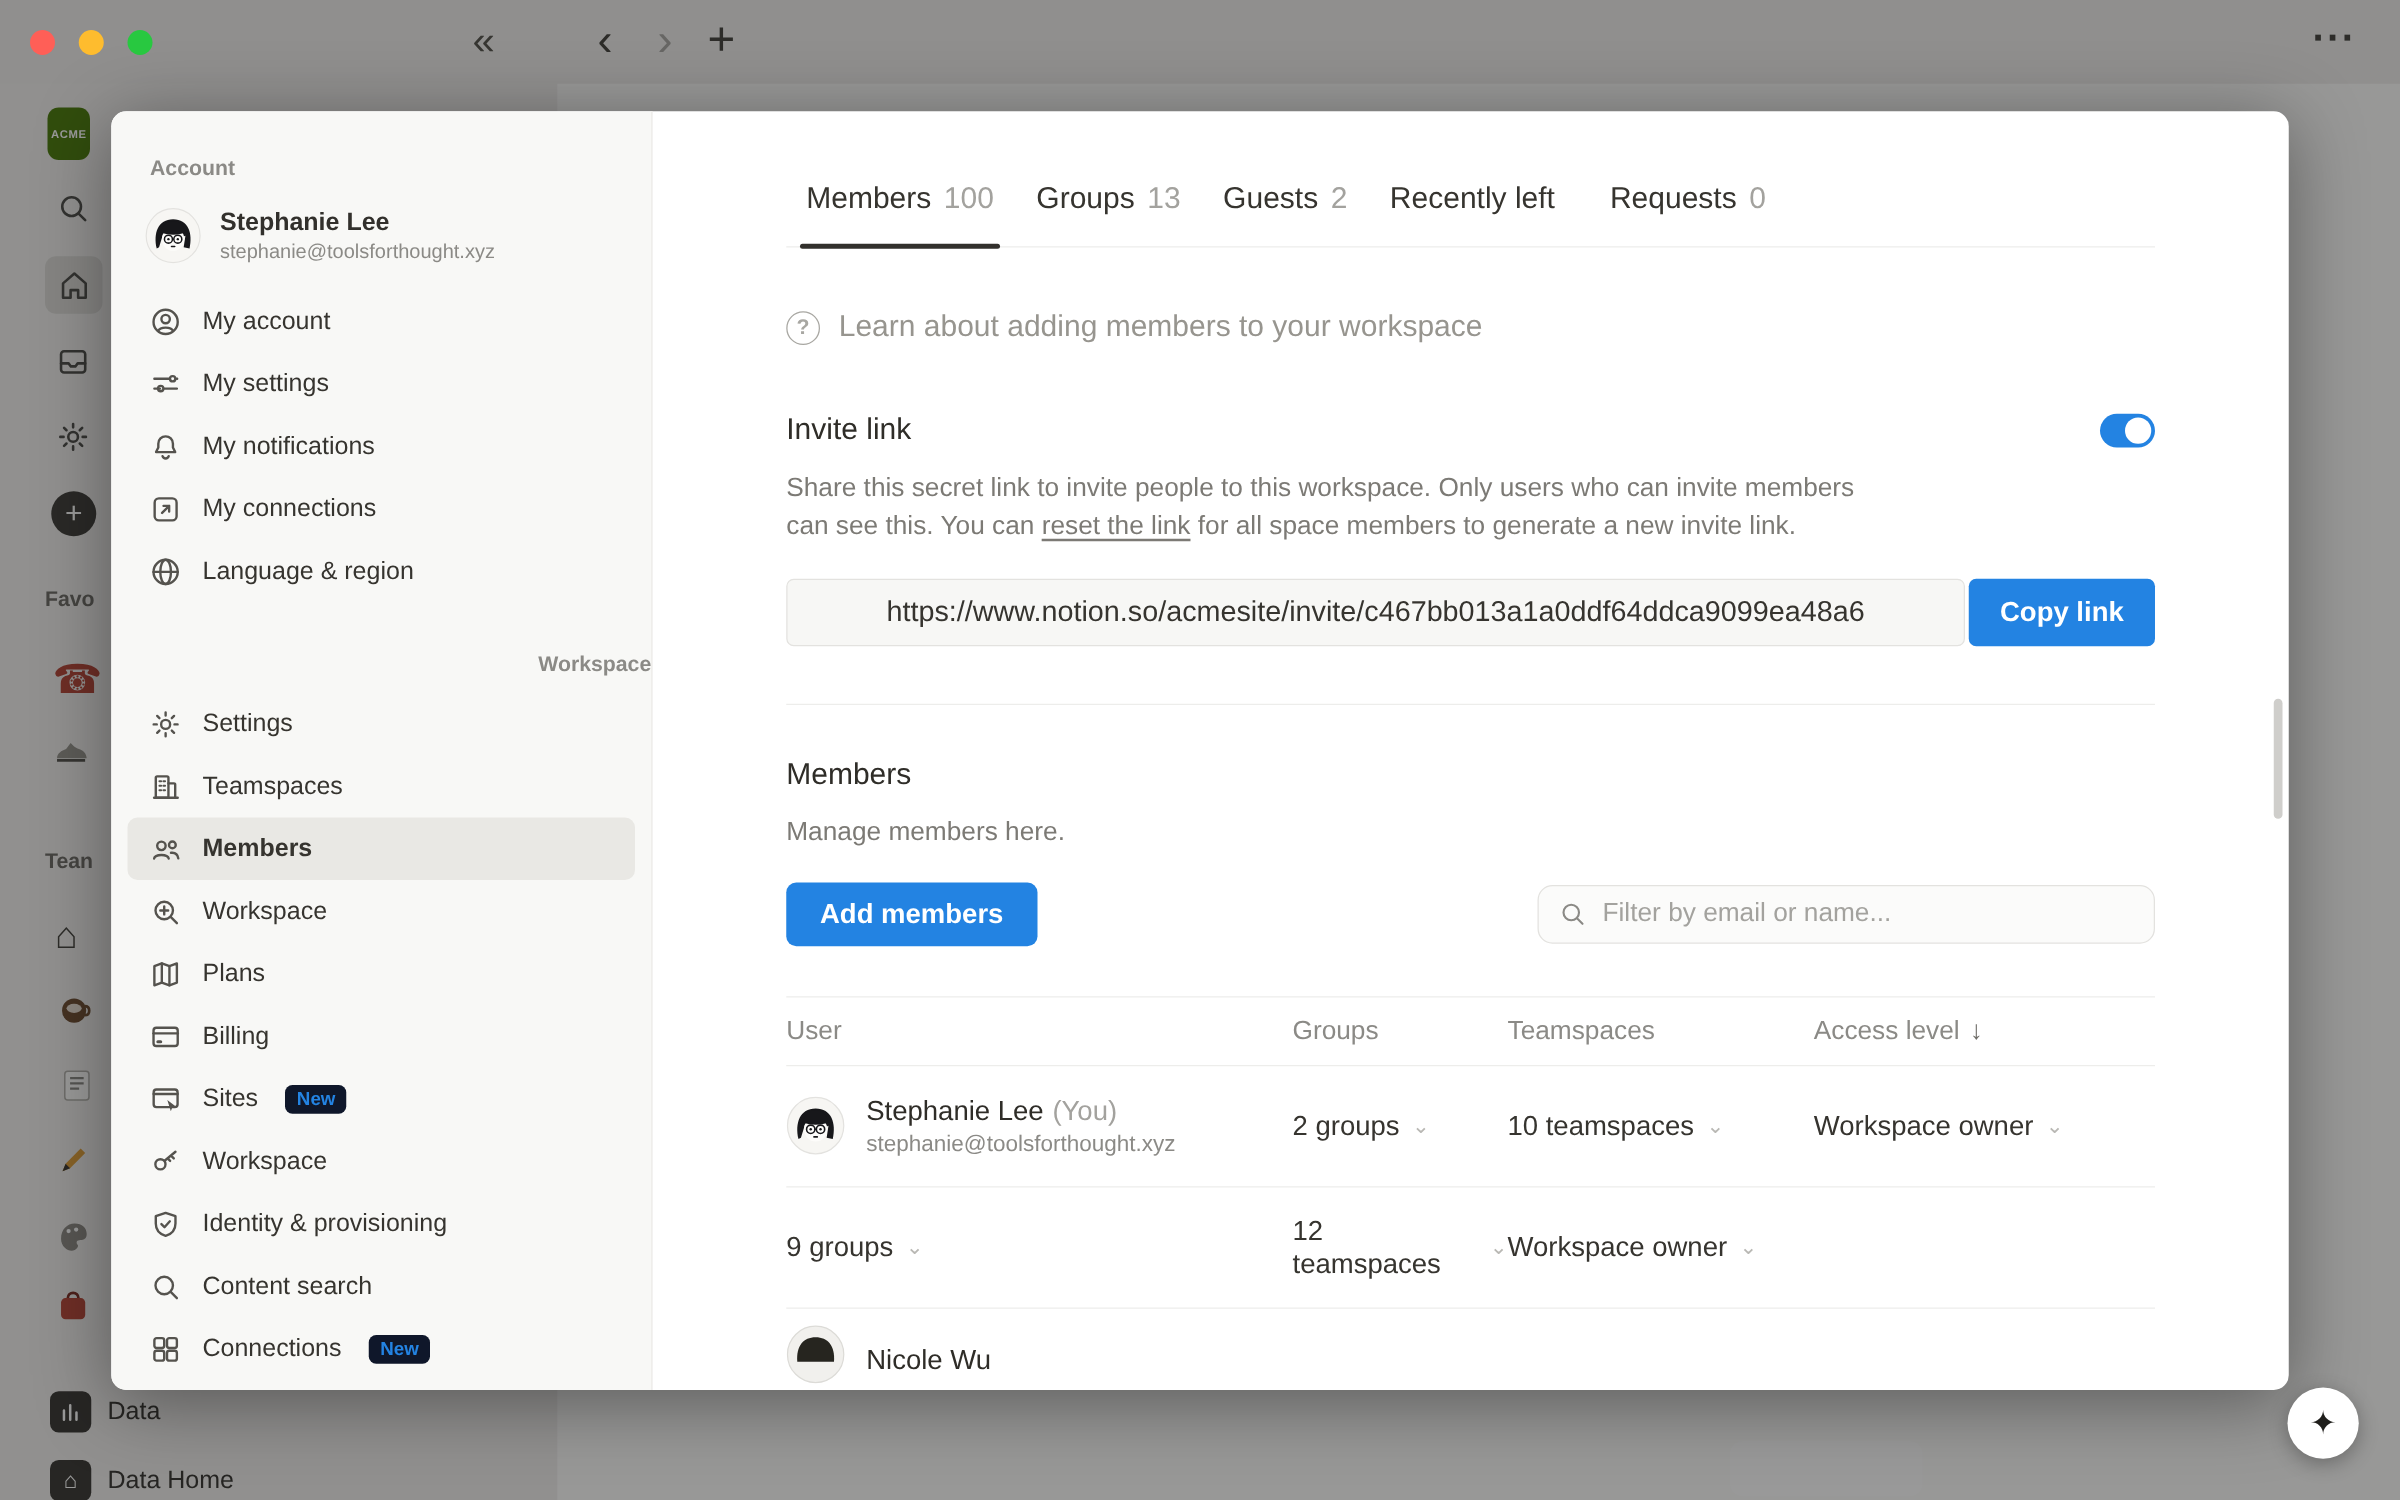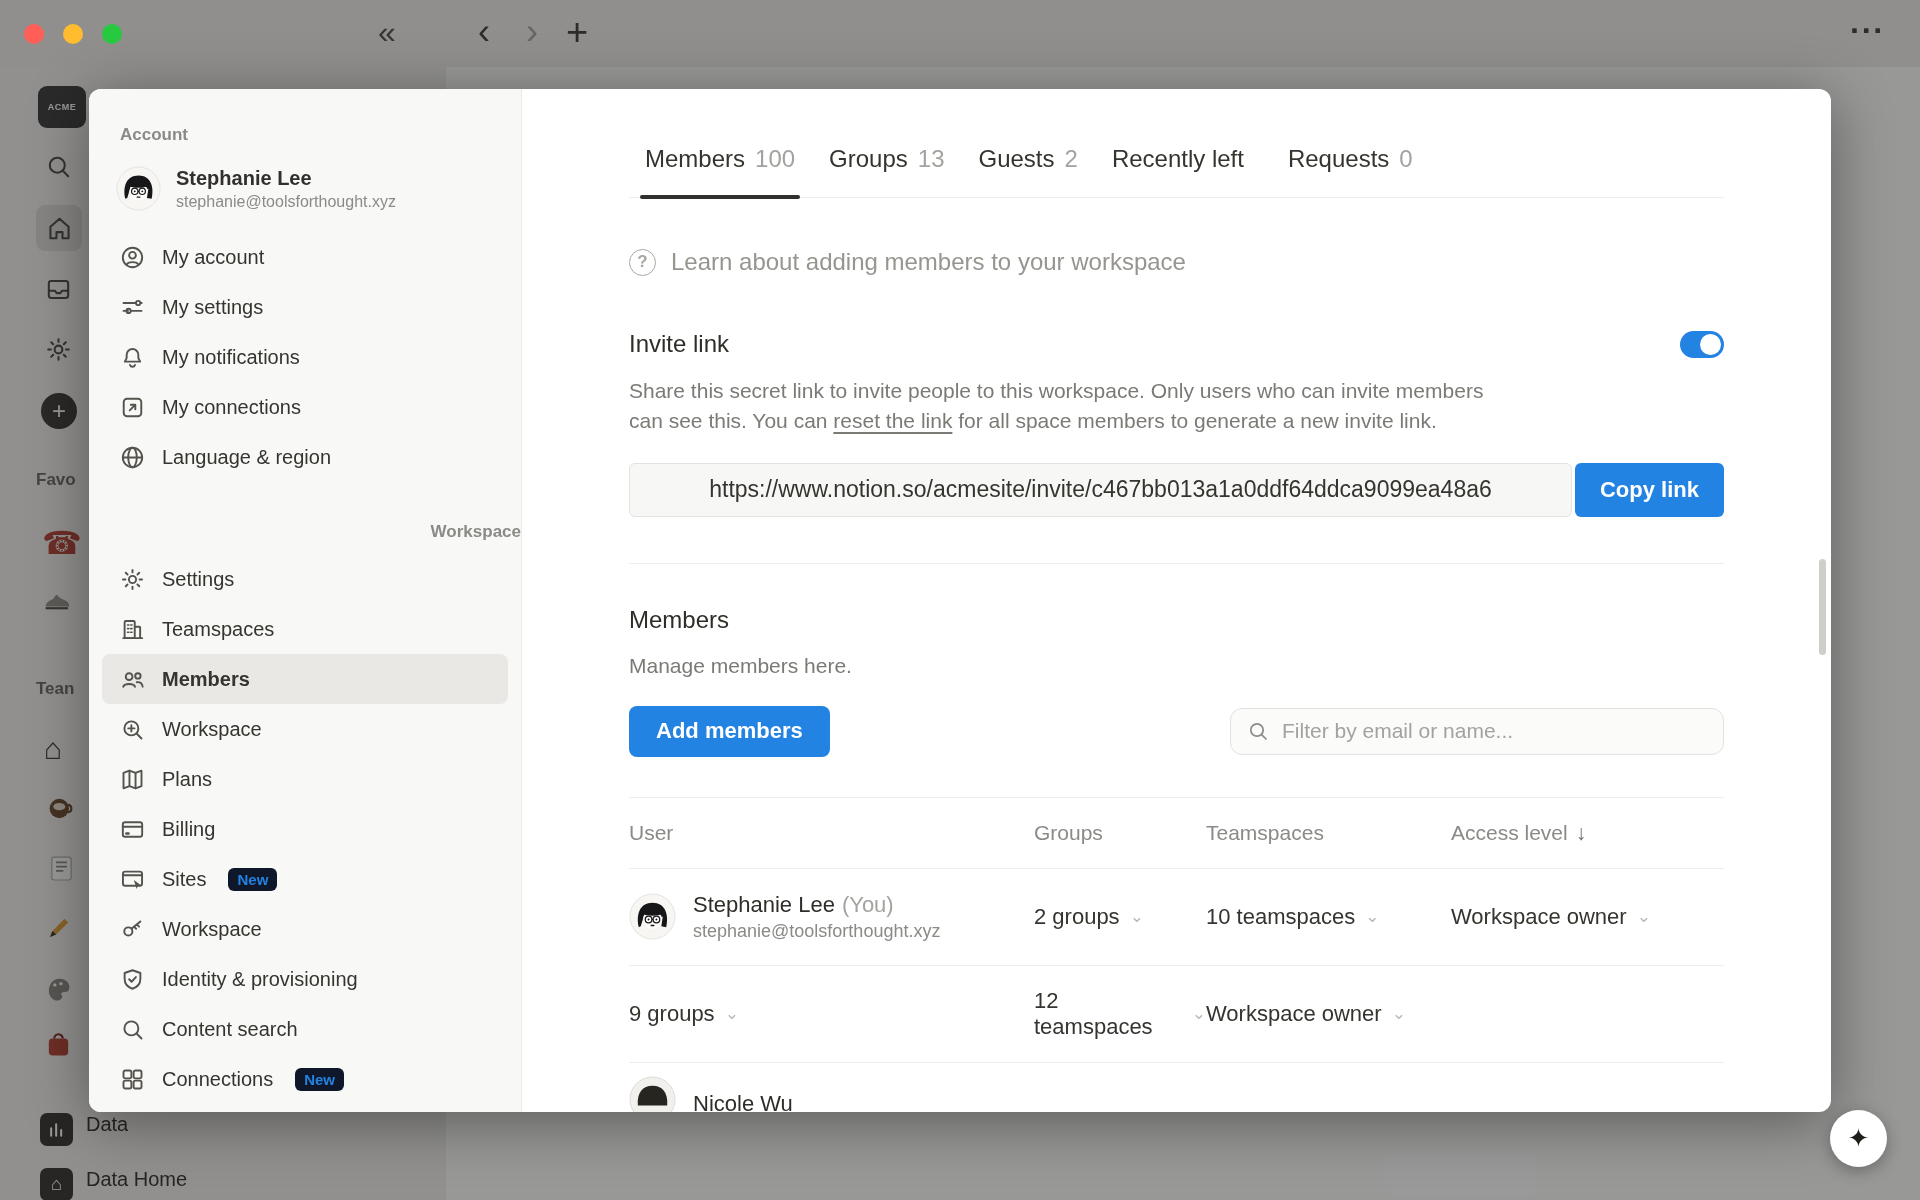--- a/index.html
+++ b/index.html
@@ -7,26 +7,26 @@
     font-family:"Liberation Sans", sans-serif; color:#36342f; }
 
   
   .bg-side { position:absolute; left:0; top:0; width:446px; height:1200px; background:#f1f0ee; }
   .bg-page { position:absolute; left:446px; top:67px; right:0; bottom:0; background:#fdfdfc; }
   .bg-topbar { position:absolute; left:0; top:0; width:1920px; height:67px; background:#efeeec; }
   .tb-glyph { position:absolute; color:#45443f; font-size:32px; line-height:1; }
   .bg-pill { position:absolute; left:1384px; top:1153px; width:154px; height:44px; background:#fff; border-radius:10px; }
   .railitem { position:absolute; display:flex; align-items:center; justify-content:center; }
   .rail-label { position:absolute; font-size:17px; font-weight:600; color:#6f6d68; }
-  .logo-sq { width:48px; height:42px; border-radius:9px; background:#404040; color:#fff;
+  .logo-sq { width:34px; height:42px; border-radius:9px; background:#4d7c0f; color:#fff;
     font-size:9px; font-weight:700; letter-spacing:.5px; }
   .railitem svg { width:29px; height:29px; color:#4f4e4a; }
   .rail-sel { width:46px; height:46px; background:#dcdbd7; border-radius:9px; }
   .plus-circle { width:36px; height:36px; border-radius:50%; background:#413f3b; color:#fff; font-size:24px; }
-  .bgrow { position:absolute; display:flex; align-items:flex-start; gap:13px; font-size:20px; font-weight:500; color:#3a3834; }
+  .bgrow { position:absolute; display:flex; align-items:center; gap:13px; font-size:20px; font-weight:500; color:#3a3834; }
   .bgrow .ric { width:33px; height:33px; border-radius:7px; background:#3c3a36; color:#fff;
     display:flex; align-items:center; justify-content:center; font-size:18px; }
 
   .overlay { position:absolute; inset:0; background:rgba(12,12,12,0.42); z-index:50; }
 
   
   .tlight { position:absolute; top:24px; width:20px; height:20px; border-radius:50%; z-index:200; }
 
   
   .modal { position:absolute; left:89px; top:89px; width:1742px; height:1023px; background:#fff;
@@ -83,21 +83,21 @@
   .addbtn { background:#2383e2; color:#fff; border:none; border-radius:8px; height:51px; font-size:22px;
     font-weight:600; padding:0 27px; cursor:pointer; font-family:"Liberation Sans", sans-serif; }
   .filter { width:494px; height:47px; border:1px solid #e3e2df; background:#fbfbfa; border-radius:12px;
     display:flex; align-items:center; gap:12px; padding:0 15px; }
   .filter svg { width:24px; height:24px; color:#8b8a86; flex-shrink:0; }
   .filter input { border:none; outline:none; background:transparent; font-size:21px; width:100%;
     color:#36342f; font-family:"Liberation Sans", sans-serif; }
   .filter input::placeholder { color:#a3a29e; }
 
   .tgrid { display:grid; grid-template-columns:405px 172px 245px 1fr; align-items:center; }
-  .thead { margin-top:40px; height:72px; border-top:1px solid #ededeb; border-bottom:1px solid #ededeb;
+  .thead { margin-top:40px; height:56px; border-top:1px solid #ededeb; border-bottom:1px solid #ededeb;
     font-size:21px; color:#8b8a86; }
   .thc { display:flex; align-items:center; gap:8px; }
   .trow { height:97px; border-bottom:1px solid #ededeb; }
   .ucell { display:flex; align-items:center; gap:17px; min-width:0; }
   .ucell svg { width:47px; height:47px; flex-shrink:0; }
   .uname { font-size:22px; color:#2f2d28; white-space:nowrap; }
   .you { color:#a3a29e; margin-left:7px; }
   .uemail { font-size:18px; color:#8b8a86; margin-top:3px; white-space:nowrap; }
   .dcell { font-size:22px; color:#36342f; display:flex; align-items:center; gap:10px; cursor:pointer; }
   .chev { color:#b9b8b4; font-size:17px; }

